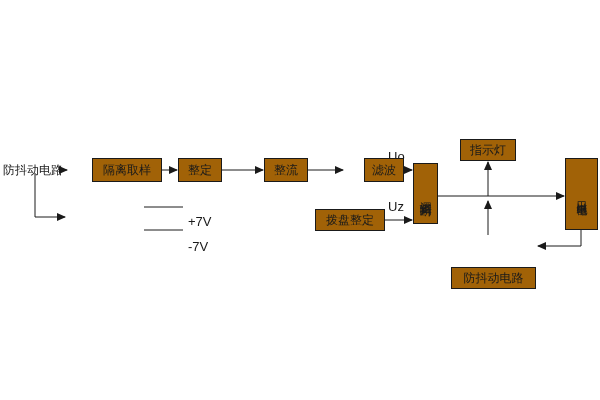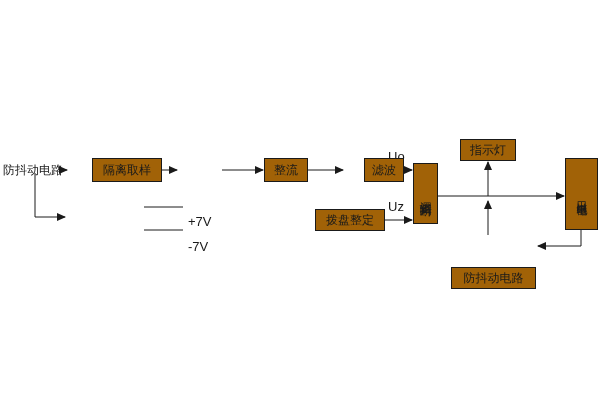--- a/index.html
+++ b/index.html
@@ -103,20 +103,21 @@
   <div class="lbl sig" style="left:388px; top:150px;">Uo</div>
 
   <div class="lbl sig" style="left:388px; top:200px;">Uz</div>
 
   <div class="lbl sig" style="left:188px; top:201px;margin-top:14px;">+7V</div>
 
   <div class="lbl sig" style="left:188px; top:224px;margin-top:16px;">-7V</div>
 
   <div class="box" style="left:68px; top:158px; width:70px; height:24px;margin-left:24px;">隔离取样</div>
 
+  <div class="box" style="left:178px; top:158px; width:44px; height:24px;">整定</div>
 
   <div class="box" style="left:264px; top:158px; width:44px; height:24px;">整流</div>
 
   <div class="box" style="left:364px; top:158px; width:40px; height:24px;">滤波</div>
 
   <div class="box vtext" style="left:413px; top:163px; width:25px; height:61px;">逻辑判断</div>
 
   <div class="box" style="left:315px; top:209px; width:70px; height:22px;">拨盘整定</div>
 
   <div class="box" style="left:460px; top:139px; width:56px; height:22px;">指示灯</div>

